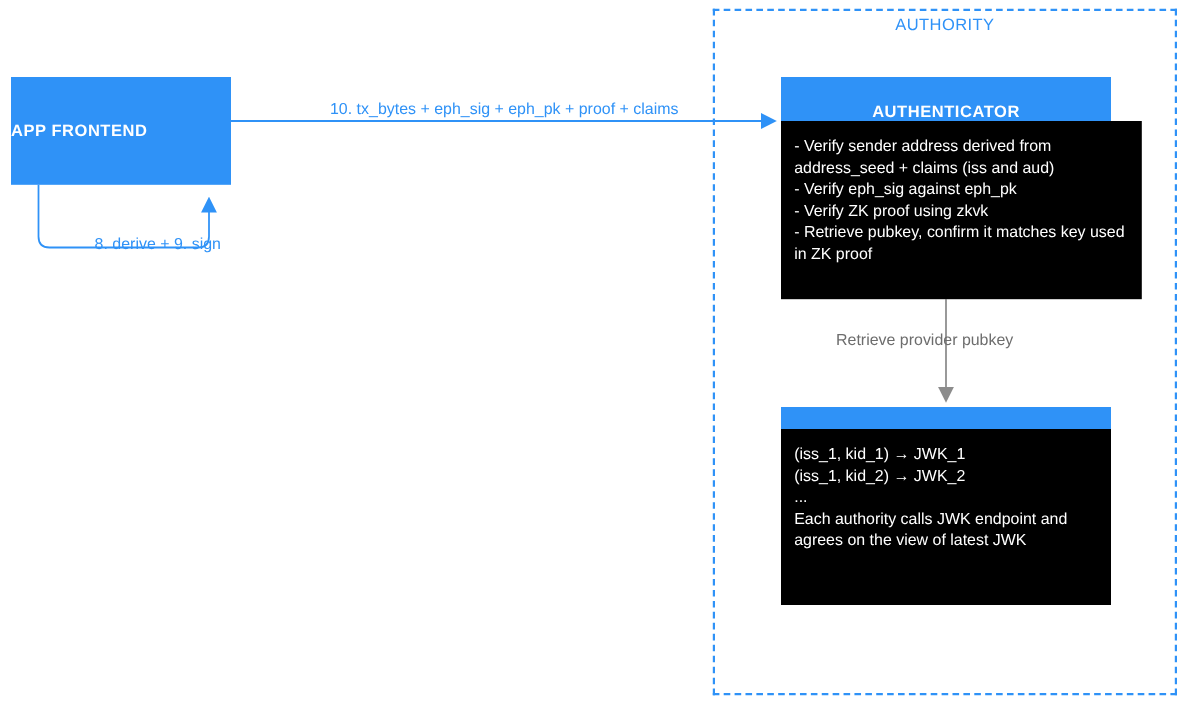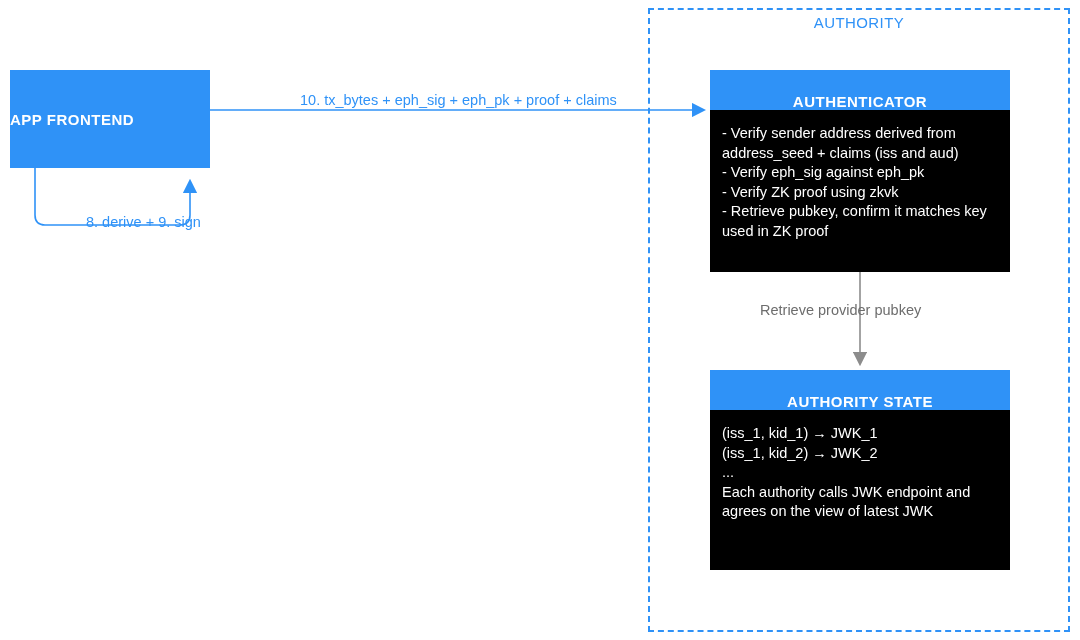--- a/index.html
+++ b/index.html
@@ -84,32 +84,32 @@
   }
   #authenticator-header {
     left: 710px;
     top: 70px;
     width: 300px;
     height: 40px;
   }
   #authenticator-body {
     left: 710px;
     top: 110px;
-    width: 300px;
+    width: 328px;
     height: 162px;
   }
   #authority-state-header {
     left: 710px;
     top: 370px;
     width: 300px;
     height: 40px;
   }
   #authority-state-body {
     left: 710px;
-    top: 410px;
+    top: 390px;
     width: 300px;
     height: 160px;
   }
   .edge-label {
     position: absolute;
     color: #2f92f7;
     font-size: 14.5px;
     line-height: 1.45;
   }
   #edge-label-10 {

